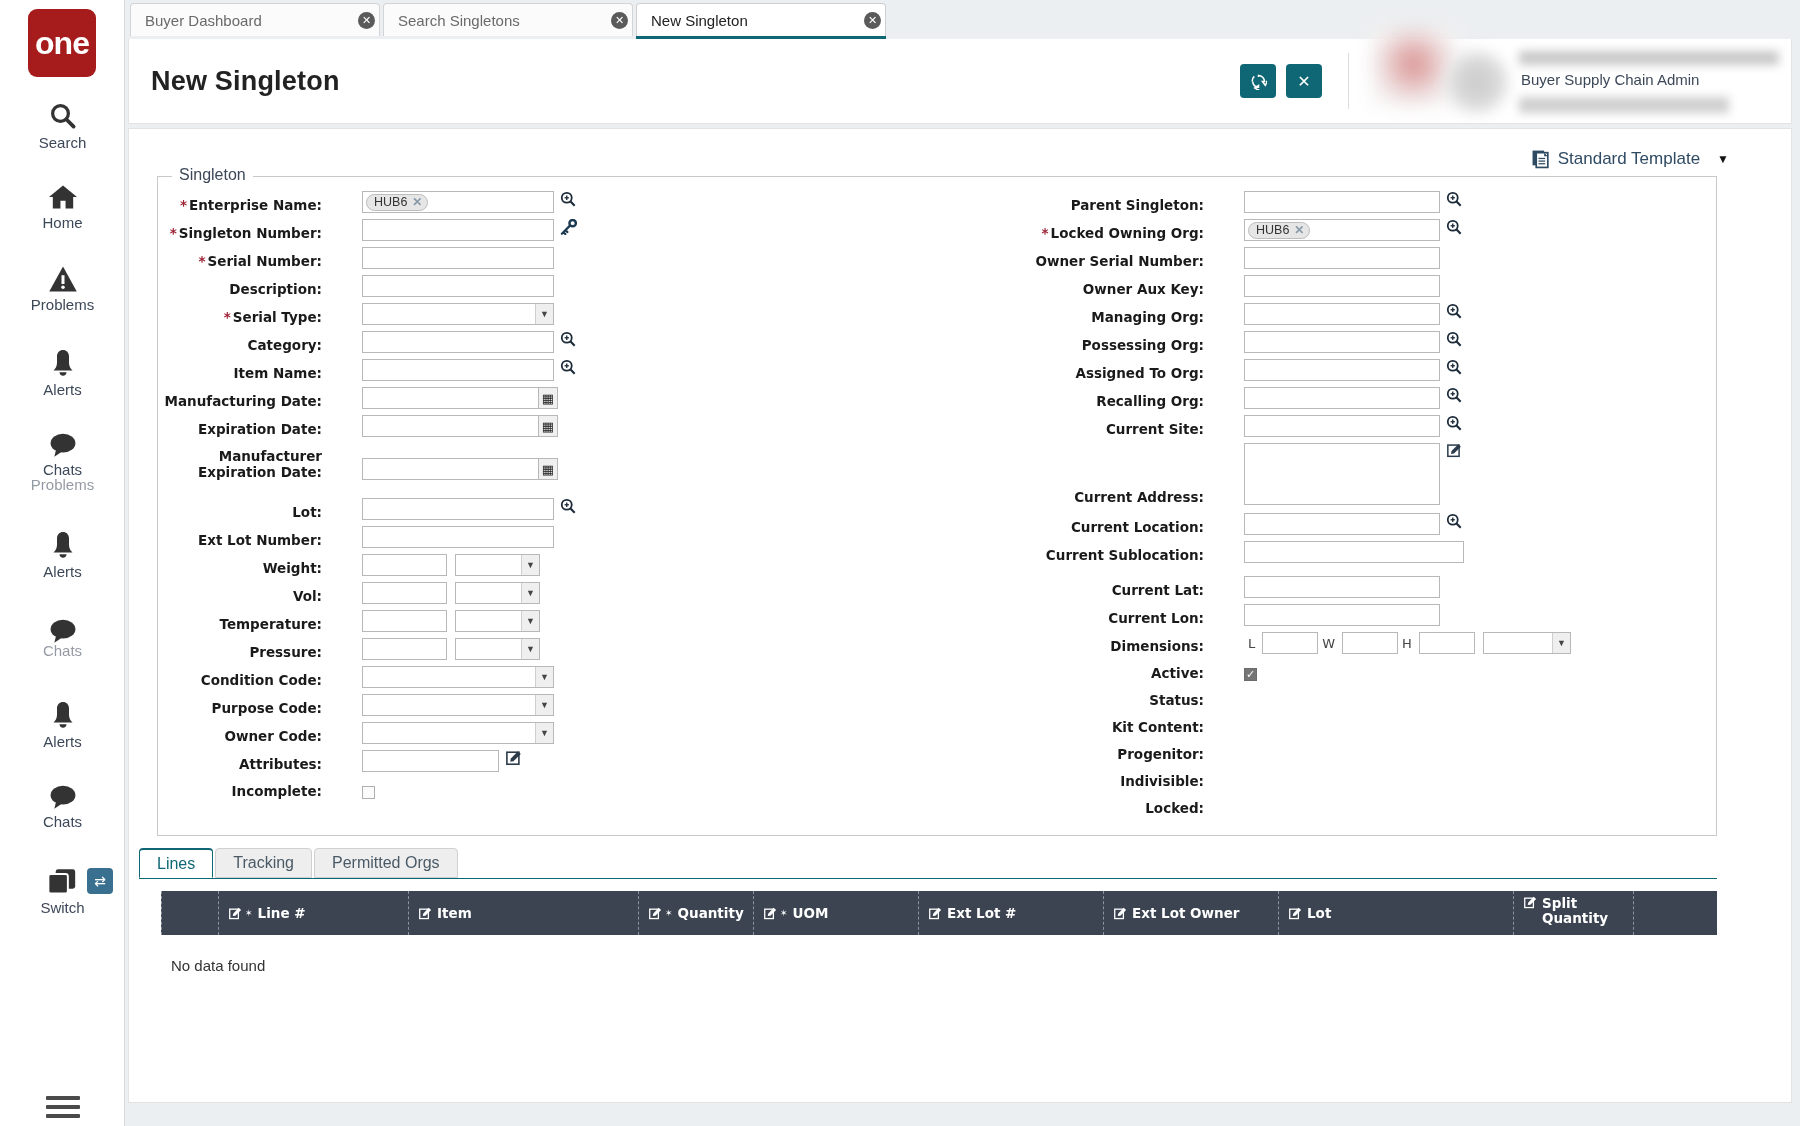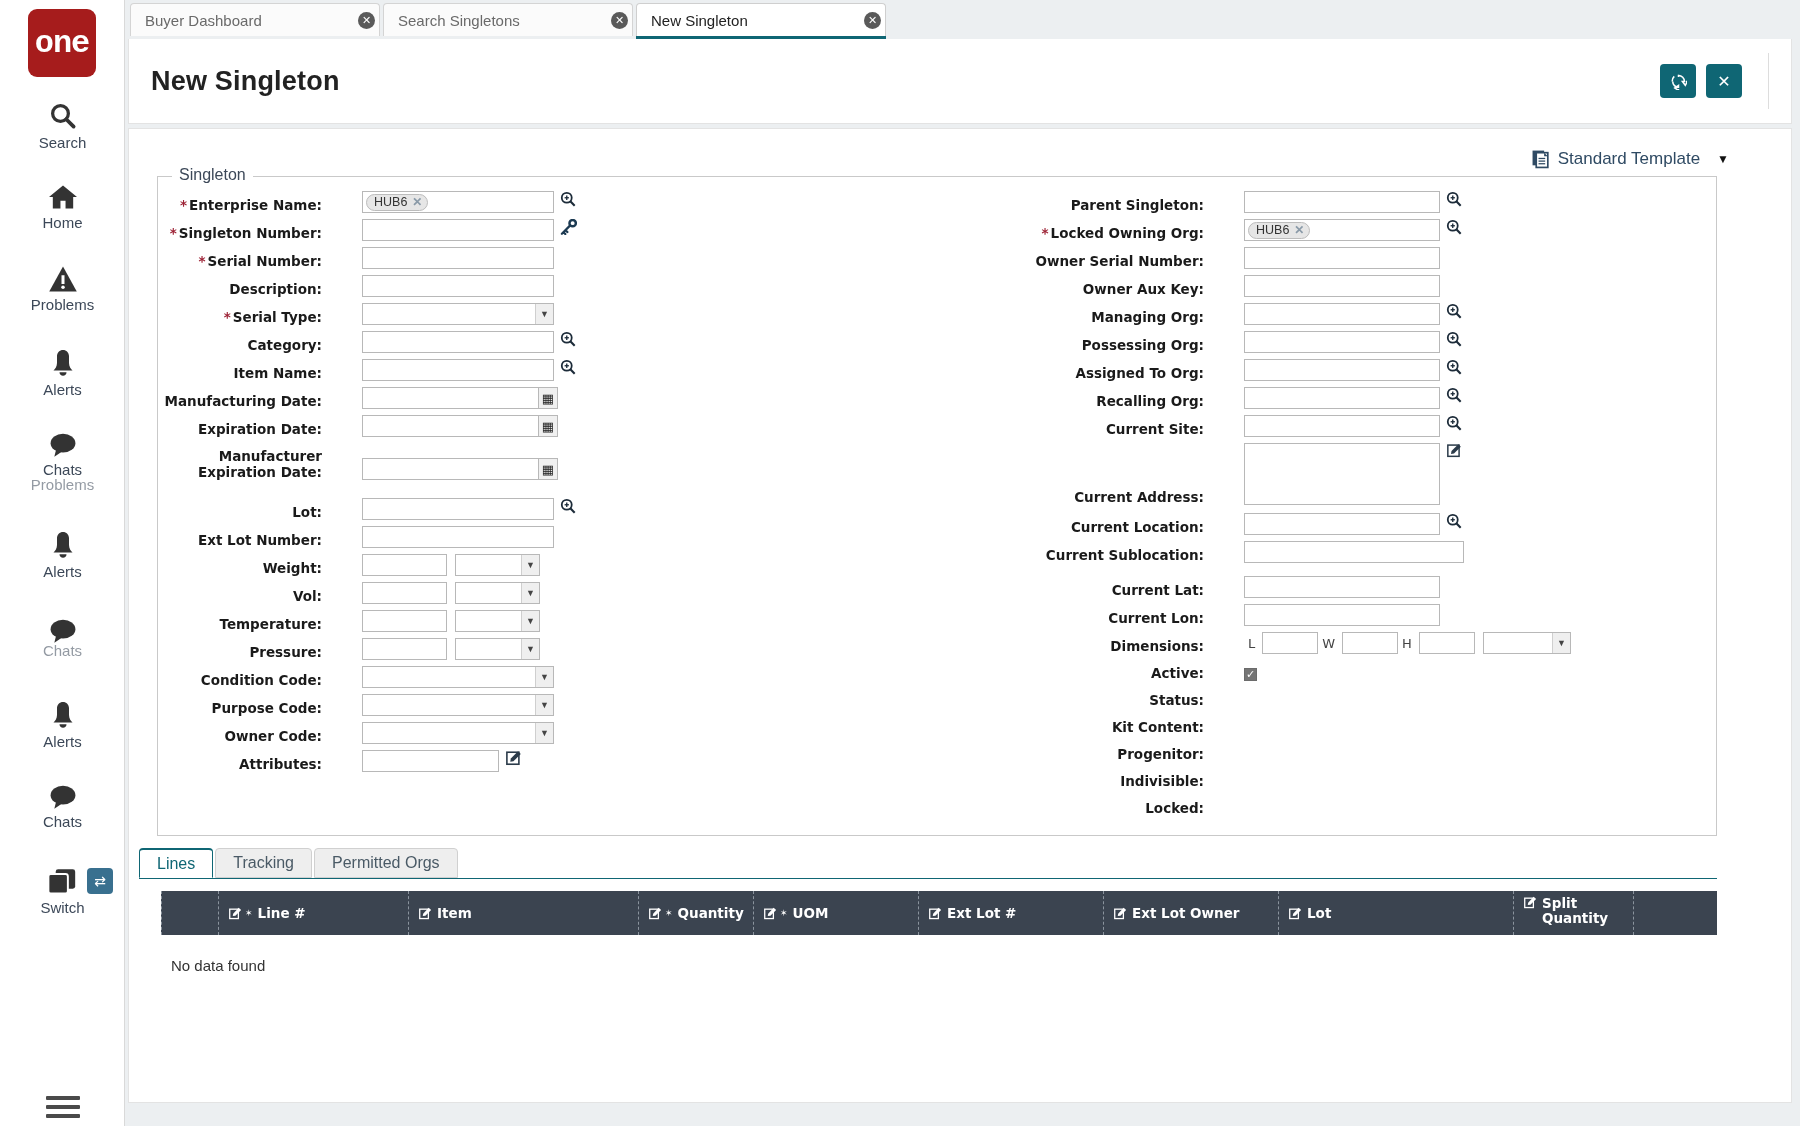--- a/index.html
+++ b/index.html
@@ -15,21 +15,21 @@
     width: 125px; height: 1126px; background: #ffffff;
     border-right: 1px solid #d9d9d9;
     flex: 0 0 125px; position: relative;
   }
   .logo {
     width: 68px; height: 68px; background: #a61c1c; border-radius: 9px;
     margin: 9px auto 0; display: flex; align-items: center; justify-content: center;
   }
   .logo span {
     color: #fff; font-size: 32px; font-weight: 700; letter-spacing: -1px;
-    font-family: Liberation Mono, monospace;
+    font-family: Liberation Sans, sans-serif;
   }
   .nav-item {
     display: flex; flex-direction: column; align-items: center;
     justify-content: flex-start; position: absolute; left: 0; width: 125px;
   }
   .nav-icon { color: #333; line-height: 1; display: block; }
   .nav-label {
     font-size: 15px; color: #3c4858; margin-top: 3px;
     font-family: "Liberation Sans", sans-serif;
   }
@@ -327,20 +327,27 @@
       <svg width="17" height="17" viewBox="0 0 20 20">
           <path d="M10 3 A7 7 0 0 1 17 10 L14.6 10 L18 14.5 L20.4 10 L18.6 10" fill="none" stroke="#fff" stroke-width="1.8"></path>
           <path d="M3.2 10 A6.8 6.8 0 0 0 10 16.8 L10 14.6 L5.6 17.6 L10 20.4 L10 18.8" fill="none" stroke="#fff" stroke-width="1.8"></path>
           <path d="M10 2.2 L10 4.6 M5 4 A7.2 7.2 0 0 0 2.6 10" fill="none" stroke="#fff" stroke-width="1.8"></path>
         </svg>
     </div>
     <div class="hdr-btn">
       <span>✕</span>
     </div>
     <div class="hdr-div"></div>
+    <div class="userwrap">
+      <div class="blur-logo"></div>
+      <div class="blur-avatar"></div>
+      <div class="blur-bar-top"></div>
+      <div class="blur-bar-bot"></div>
+      <div class="username">Buyer Supply Chain Admin</div>
+    </div>
   </div>
 
   <div class="bodycard">
 
     <div class="tpl-row">
       <div class="tpl">
         <span>
           <svg width="19" height="20" viewBox="0 0 18 19">
               <rect x="0.5" y="1.5" width="11" height="14" fill="#2f4a63"></rect>
               <rect x="4" y="3.5" width="11" height="14" fill="#fff" stroke="#2f4a63" stroke-width="1.6"></rect>
@@ -572,20 +579,26 @@
               <div class="inp" style="width:137px"></div>
               <span class="edit-ic">
                 <svg width="16" height="16" viewBox="0 0 18 18">
                     <rect x="1" y="2.5" width="13.5" height="13.5" fill="none" stroke="#2b3b4a" stroke-width="1.8"></rect>
                     <path d="M13.6 1.4 L16.6 4.4 L8.4 12.6 L4.8 13.2 L5.4 9.6 Z" fill="#2b3b4a"></path>
                   </svg>
               </span>
             </div>
           </div>
 
+          <div class="frow">
+            <div class="lbl"><span>Incomplete</span>:</div>
+            <div class="fld">
+                <div class="cbox"></div>
+              </div>
+          </div>
         </div>
 
         <div class="col col-r">
 
           <div class="frow">
             <div class="lbl"><span>Parent Singleton</span>:</div>
             <div class="fld">
               <div class="inp w-r"></div>
               <span class="ico">
                 <svg width="16" height="16" viewBox="0 0 18 18">

